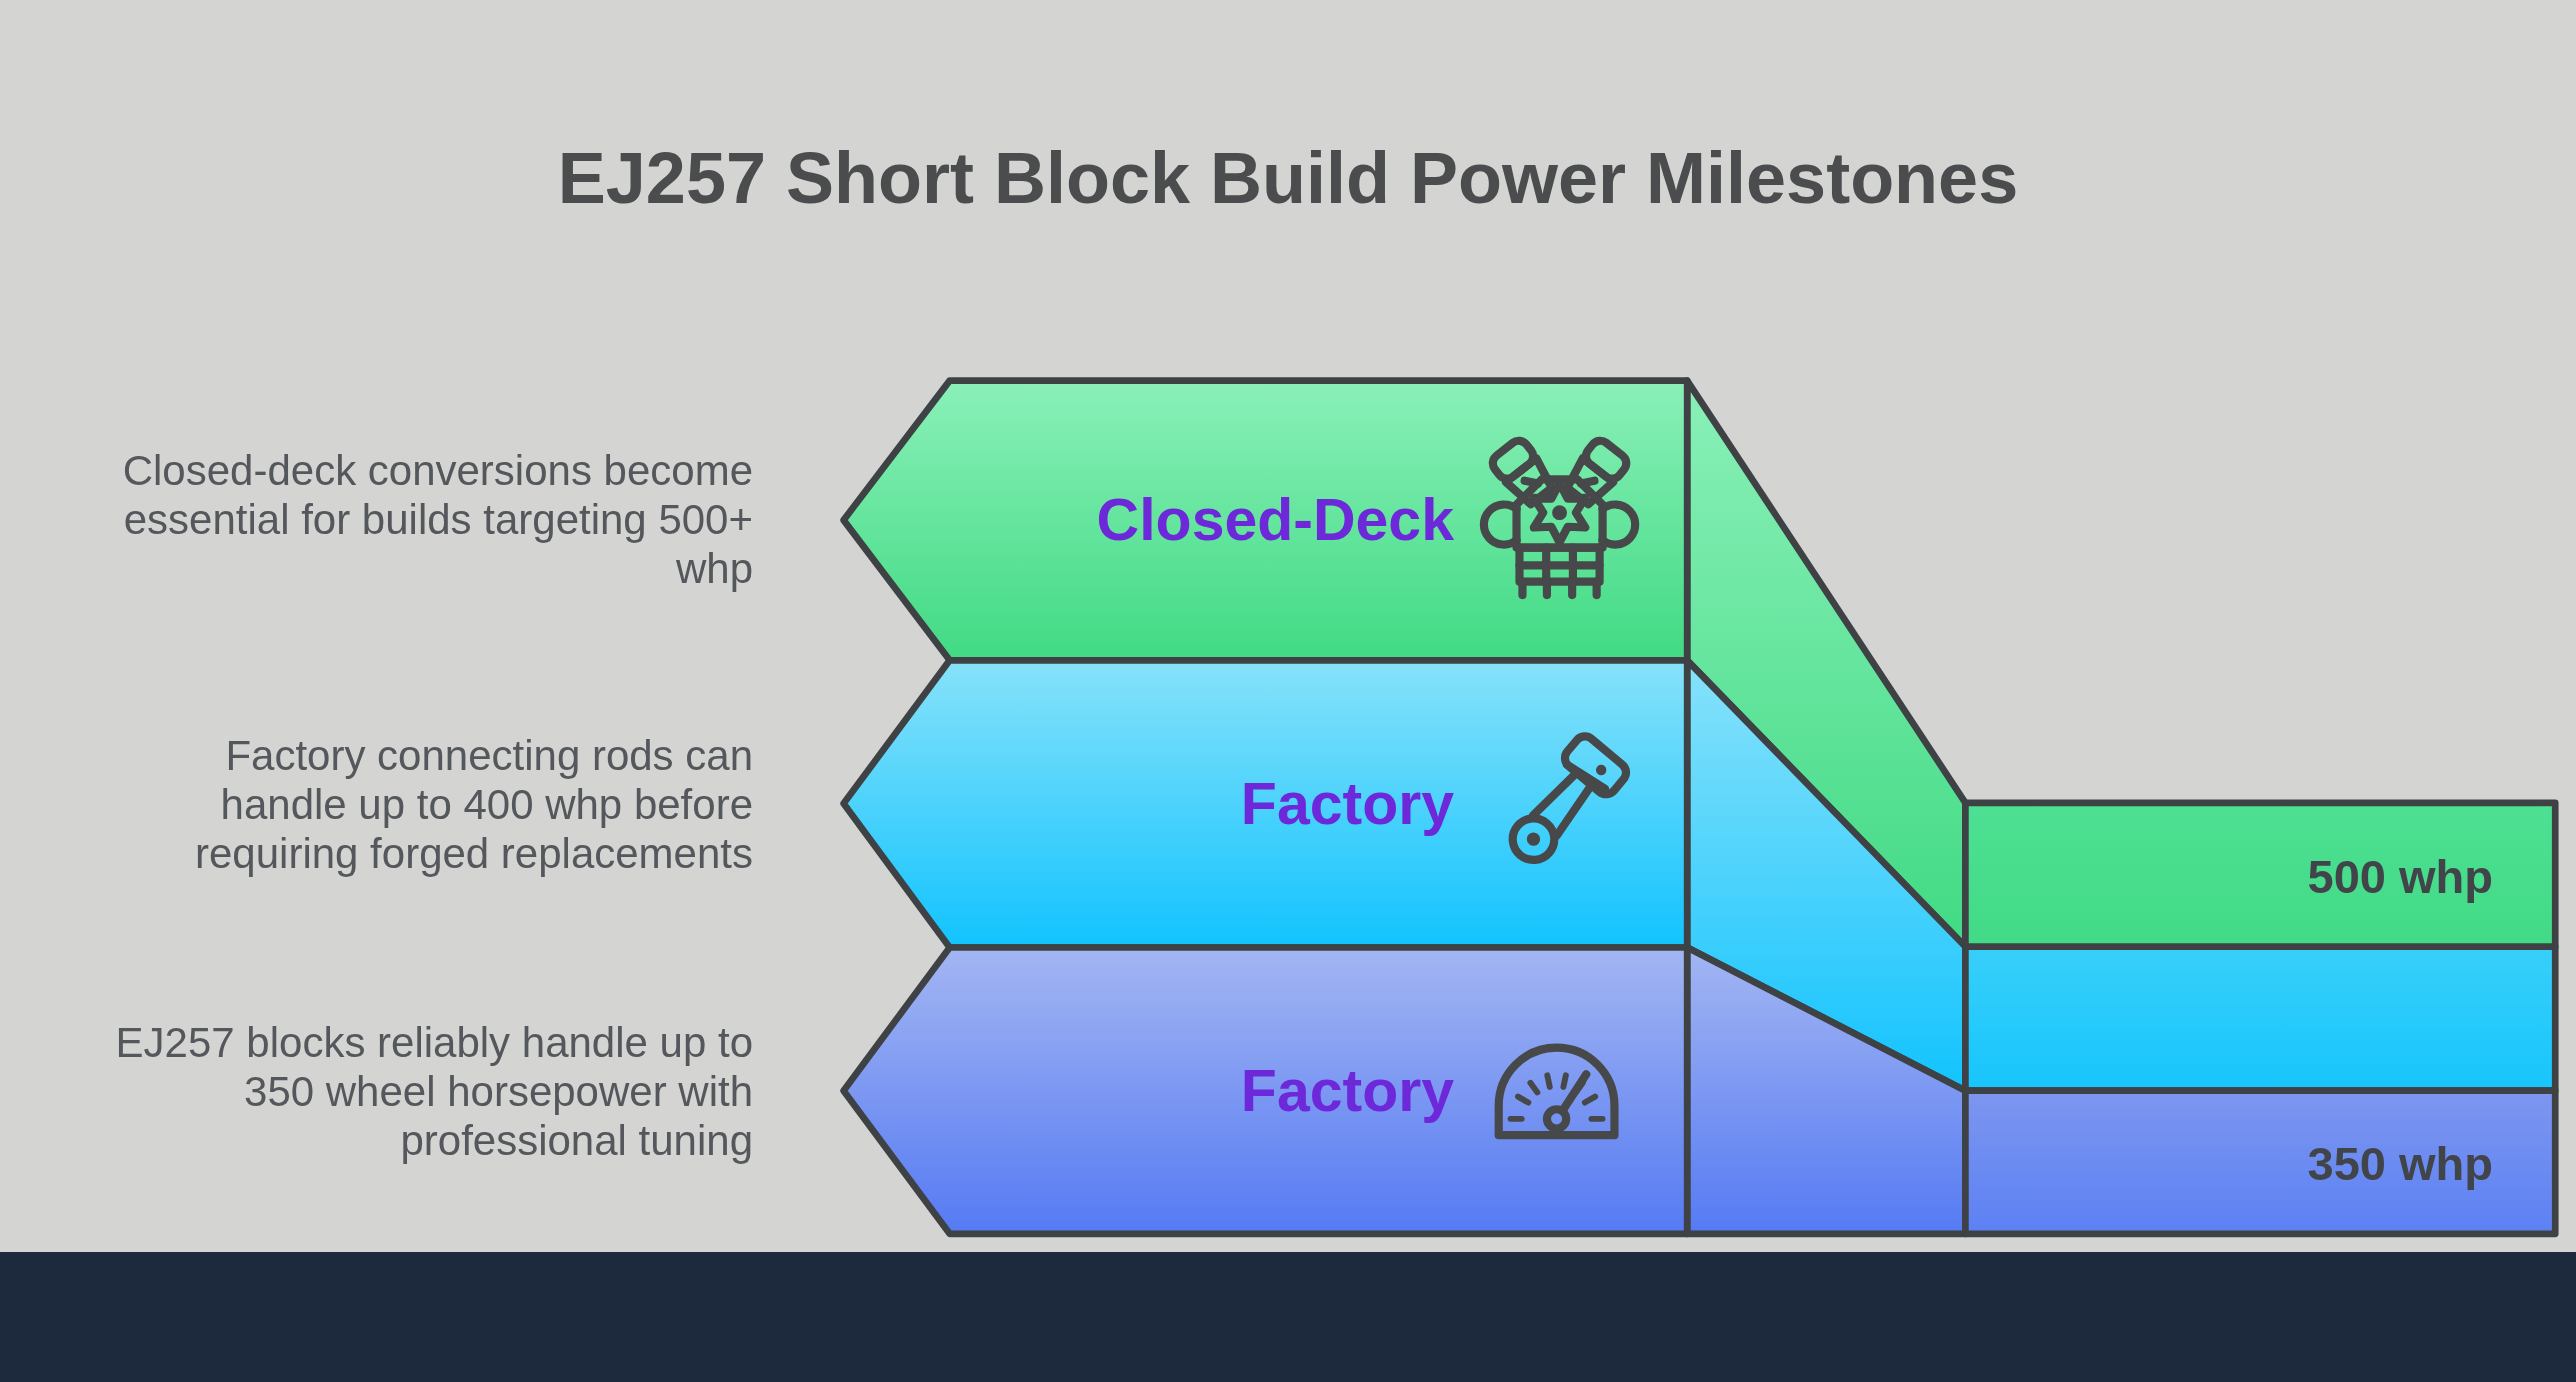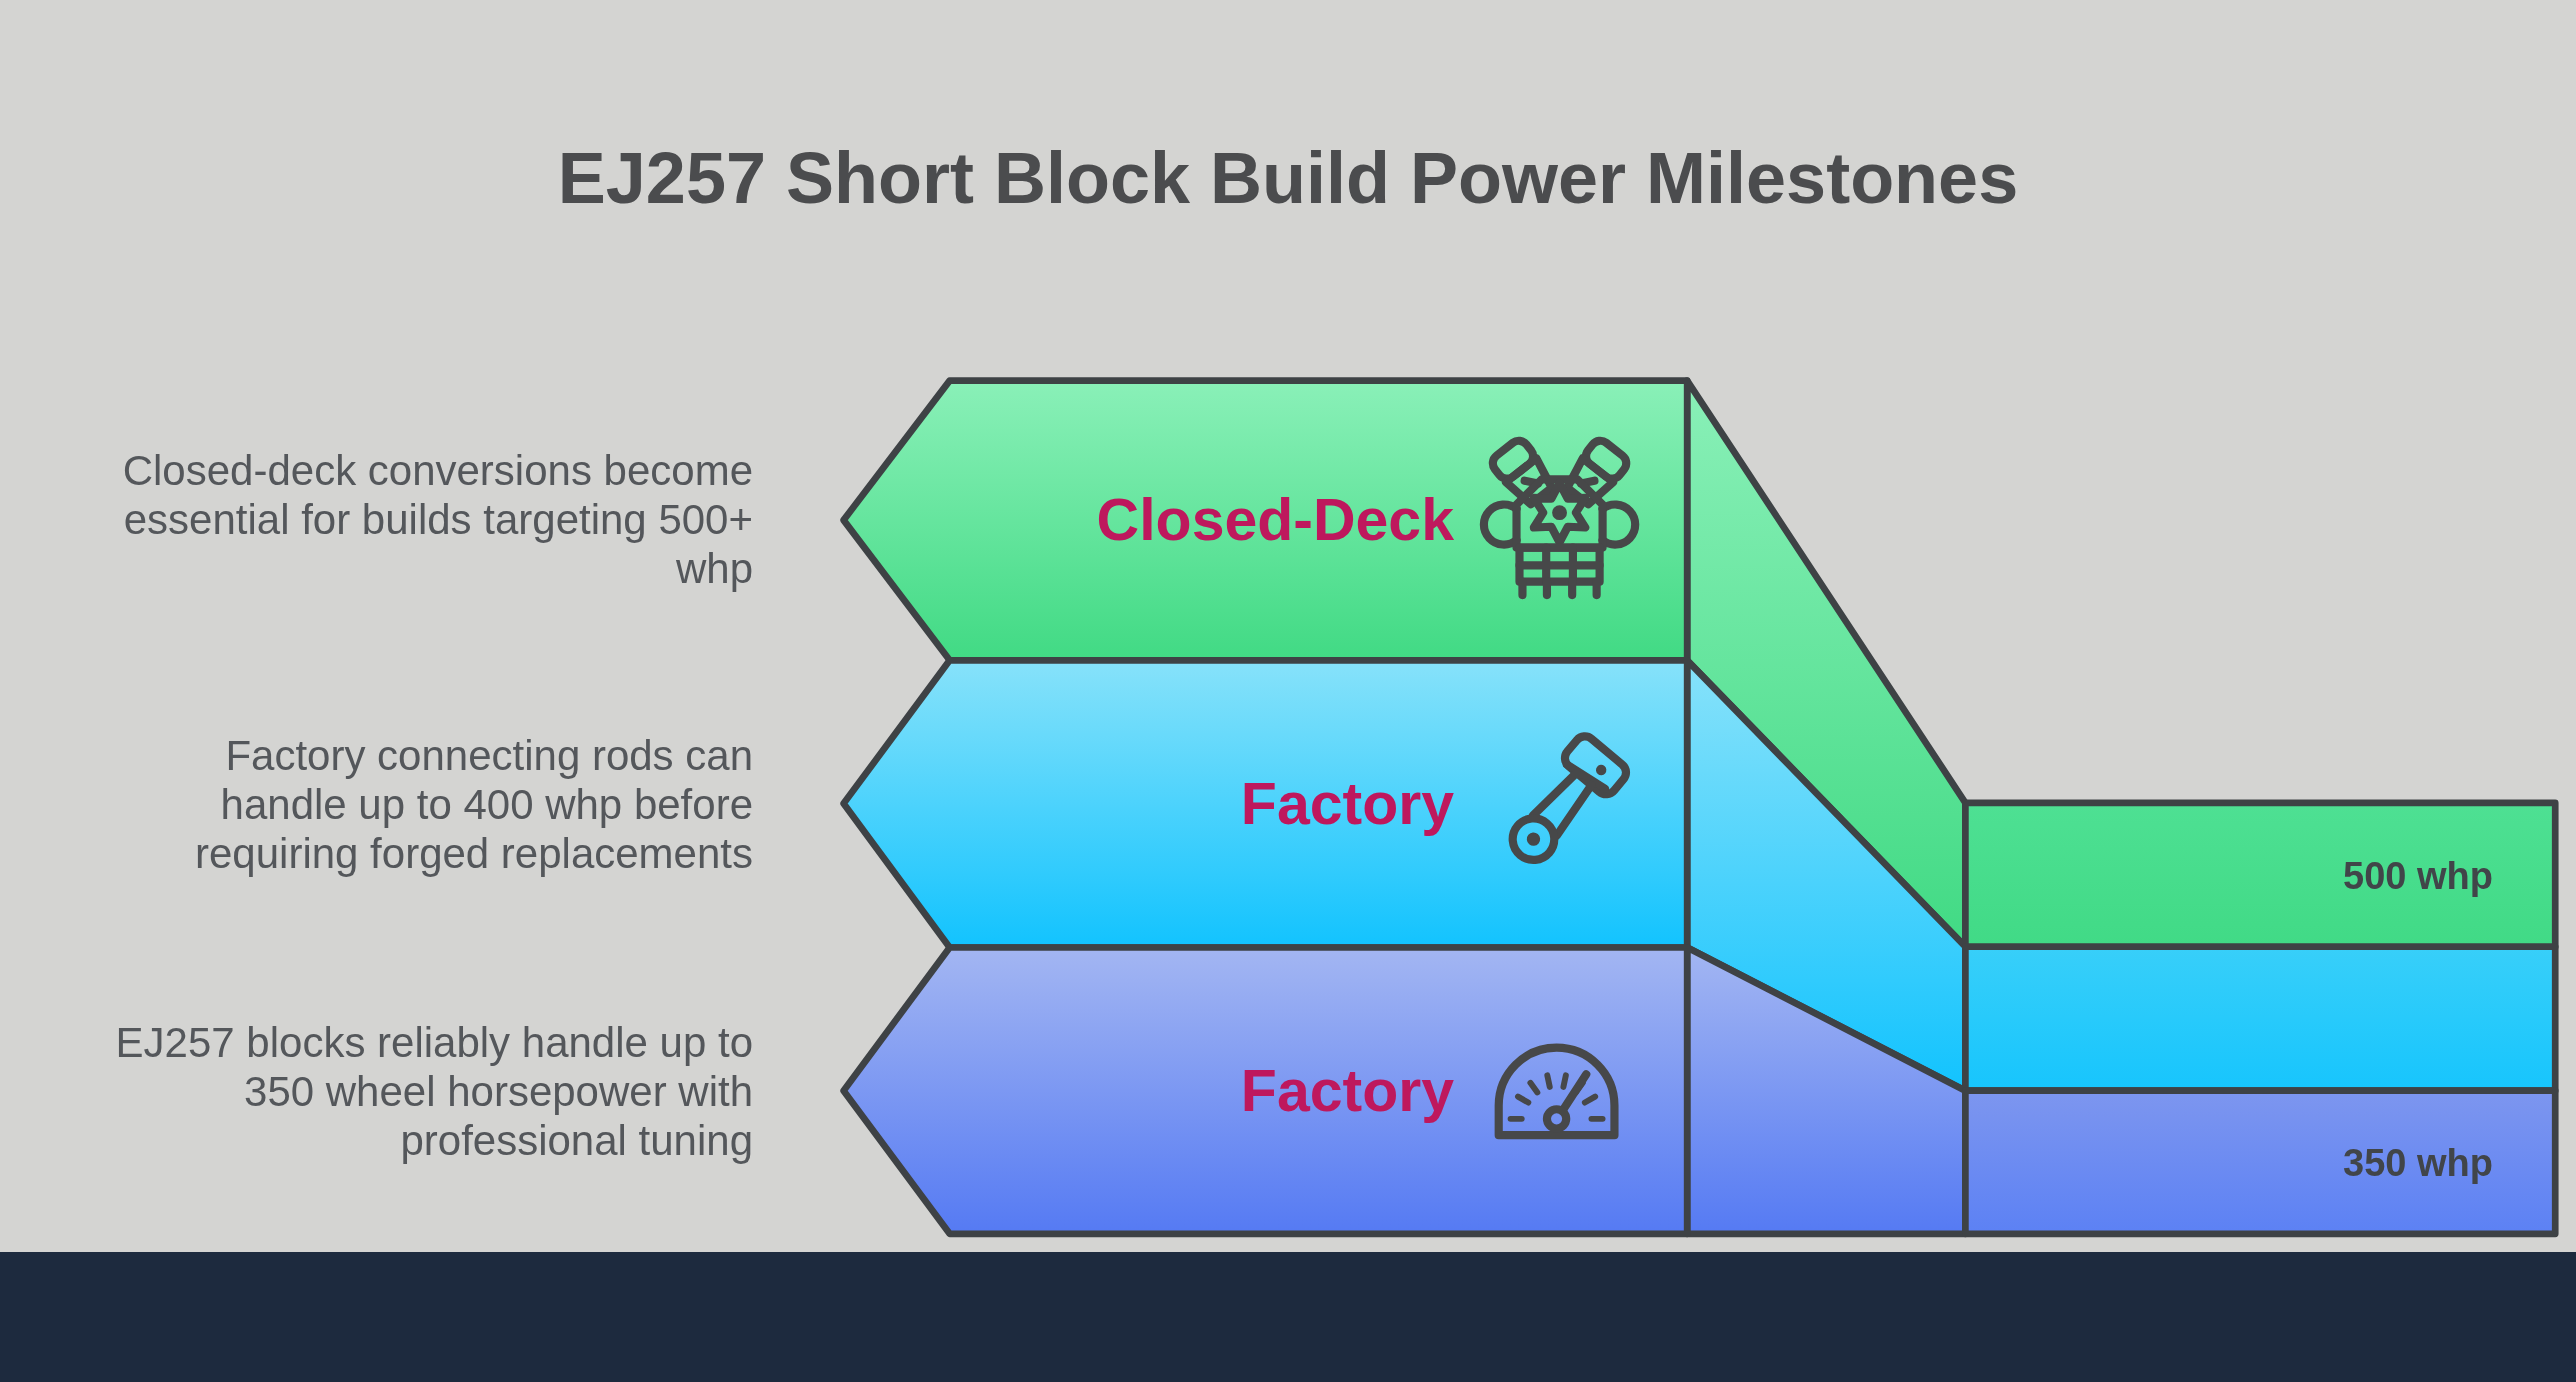--- a/index.html
+++ b/index.html
@@ -33,29 +33,29 @@
   }
   .banner-label {
     position: absolute;
     right: 1122px;
     width: 742px;
     transform: translateY(-50%);
     text-align: right;
     font-size: 59px;
     line-height: 82px;
     font-weight: bold;
-    color: #be185d;
+    color: #6d28d9;
   }
   .bar-label {
     position: absolute;
     right: 83px;
     width: 445px;
     transform: translateY(-50%);
     text-align: right;
-    font-size: 38px;
+    font-size: 47px;
     font-weight: bold;
     color: #414549;
   }
   .shape-layer { position: absolute; top: 0; left: 0; }
   .footer-band {
     position: absolute;
     left: 0; top: 1252px;
     width: 2576px; height: 131px;
     background: #1d2a3e;
   }

